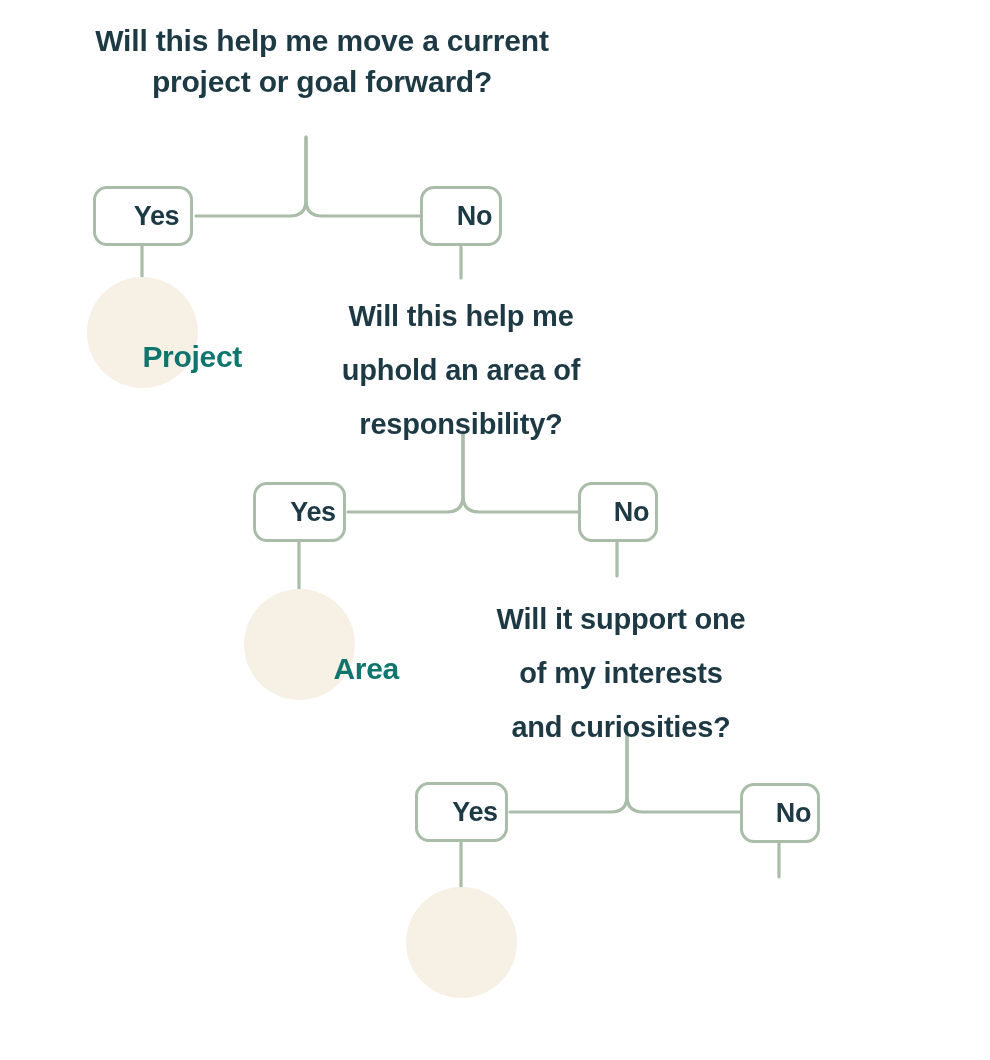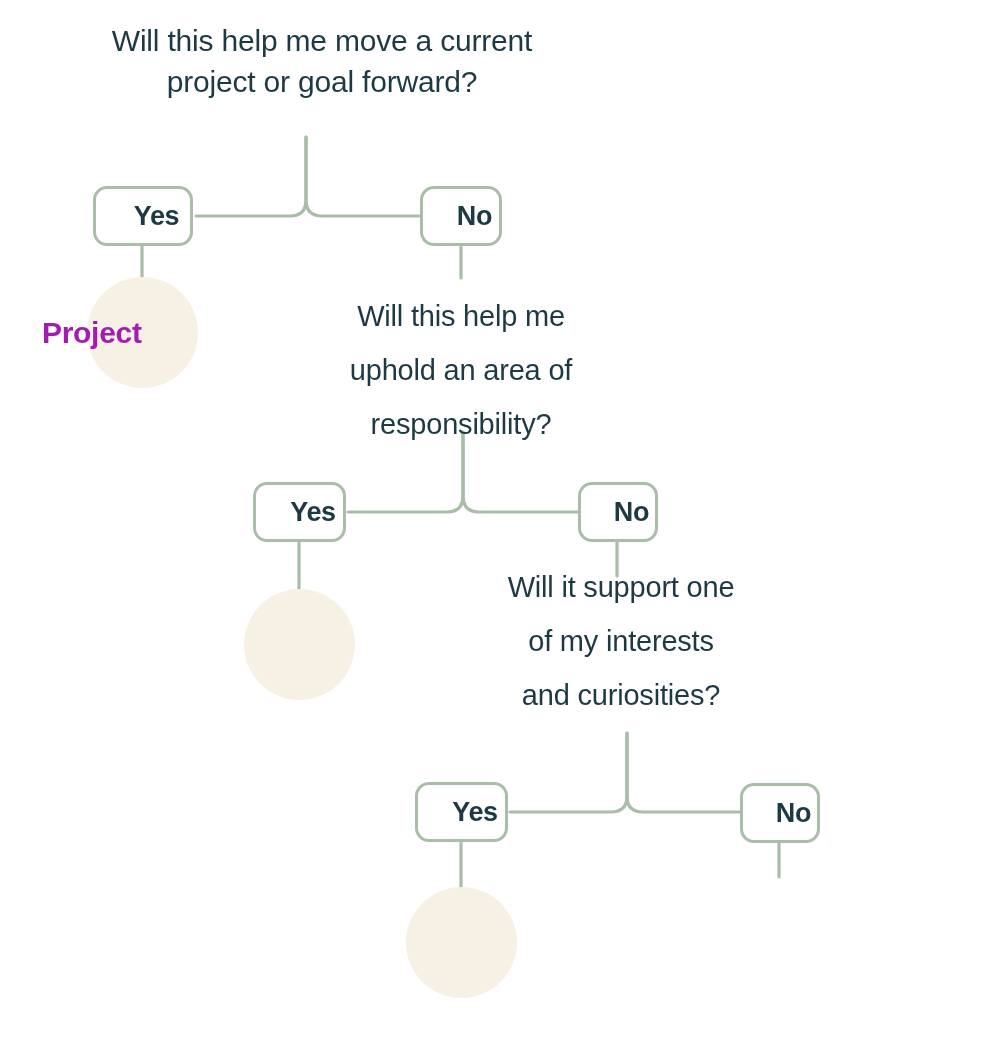--- a/index.html
+++ b/index.html
@@ -30,21 +30,21 @@
     height: 1060px;
     pointer-events: none;
     z-index: 1;
   }
 
   
   .qtext {
     position: absolute;
     z-index: 3;
     color: #1d3a44;
-    font-weight: normal;
+    font-weight: bold;
     text-align: center;
     letter-spacing: -0.2px;
     white-space: pre-line;
   }
   .qtext.title {
     font-size: 30px;
     line-height: 41px;
   }
   .qtext.branch {
     font-size: 29px;
@@ -72,26 +72,27 @@
   
   .outcome {
     position: absolute;
     z-index: 2;
     border-radius: 50%;
     background: #f7f0e4;
   }
   .outcome-label {
     position: absolute;
     z-index: 3;
-    color: #a21caf;
+    color: #0f766e;
     font-weight: bold;
     font-size: 30px;
-    text-align: left;
+    text-align: right;
     white-space: nowrap;
     letter-spacing: -0.3px;
+    margin-top: 24px;
   }
 </style>
 </head>
 <body>
 
 <div id="canvas">
 
   <svg id="connectors" viewBox="0 0 990 1060" width="990" height="1060">
     <g fill="none" stroke="#a9bda9" stroke-width="3.2" stroke-linecap="round">
 
@@ -127,22 +128,23 @@
 
   <div class="qtext branch" style="left:301px; top:289px; width:320px;">Will this help me
 uphold an area of
 responsibility?</div>
 
   <div class="choice" style="left:253px; top:482px; width:93px; height:60px;">Yes</div>
 
   <div class="choice" style="left:578px; top:482px; width:80px; height:60px;">No</div>
 
   <div class="outcome" style="left:244px; top:589px; width:111px; height:111px;"></div>
+  <div class="outcome-label" style="left:199px; top:628px; width:200px;">Area</div>
 
-  <div class="qtext branch" style="left:458px; top:560px; width:326px;">Will it support one
+  <div class="qtext branch" style="left:458px; top:592px; width:326px;">Will it support one
 of my interests
 and curiosities?</div>
 
   <div class="choice" style="left:415px; top:782px; width:93px; height:60px;">Yes</div>
 
   <div class="choice" style="left:740px; top:783px; width:80px; height:60px;">No</div>
 
   <div class="outcome" style="left:406px; top:887px; width:111px; height:111px;"></div>
 
 

